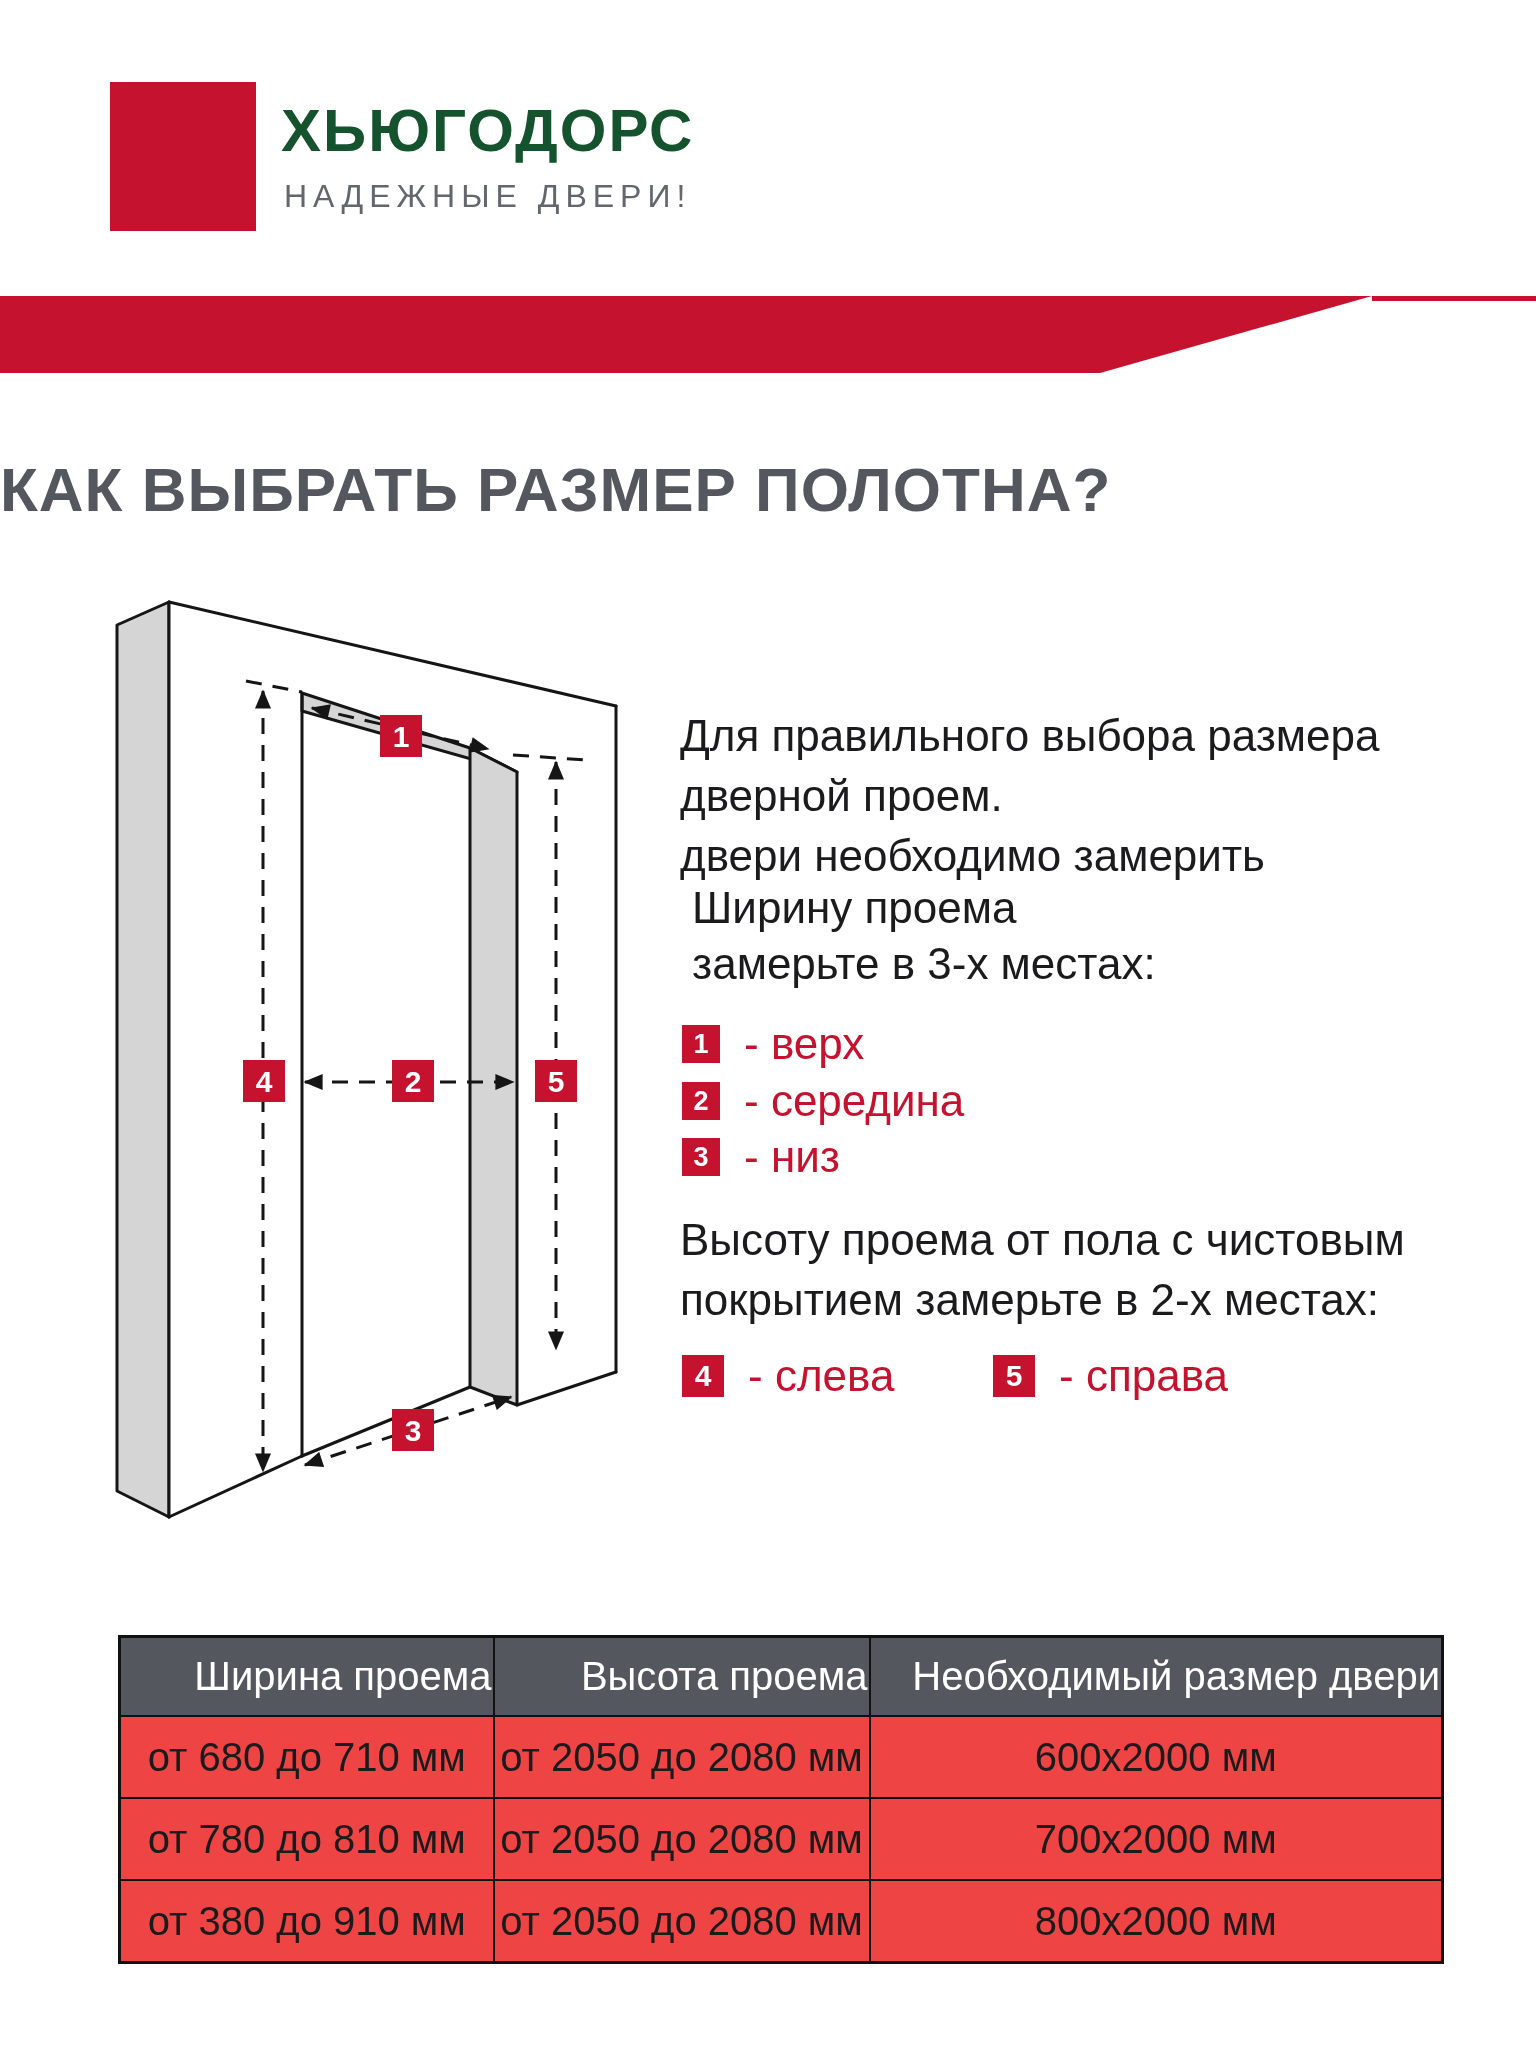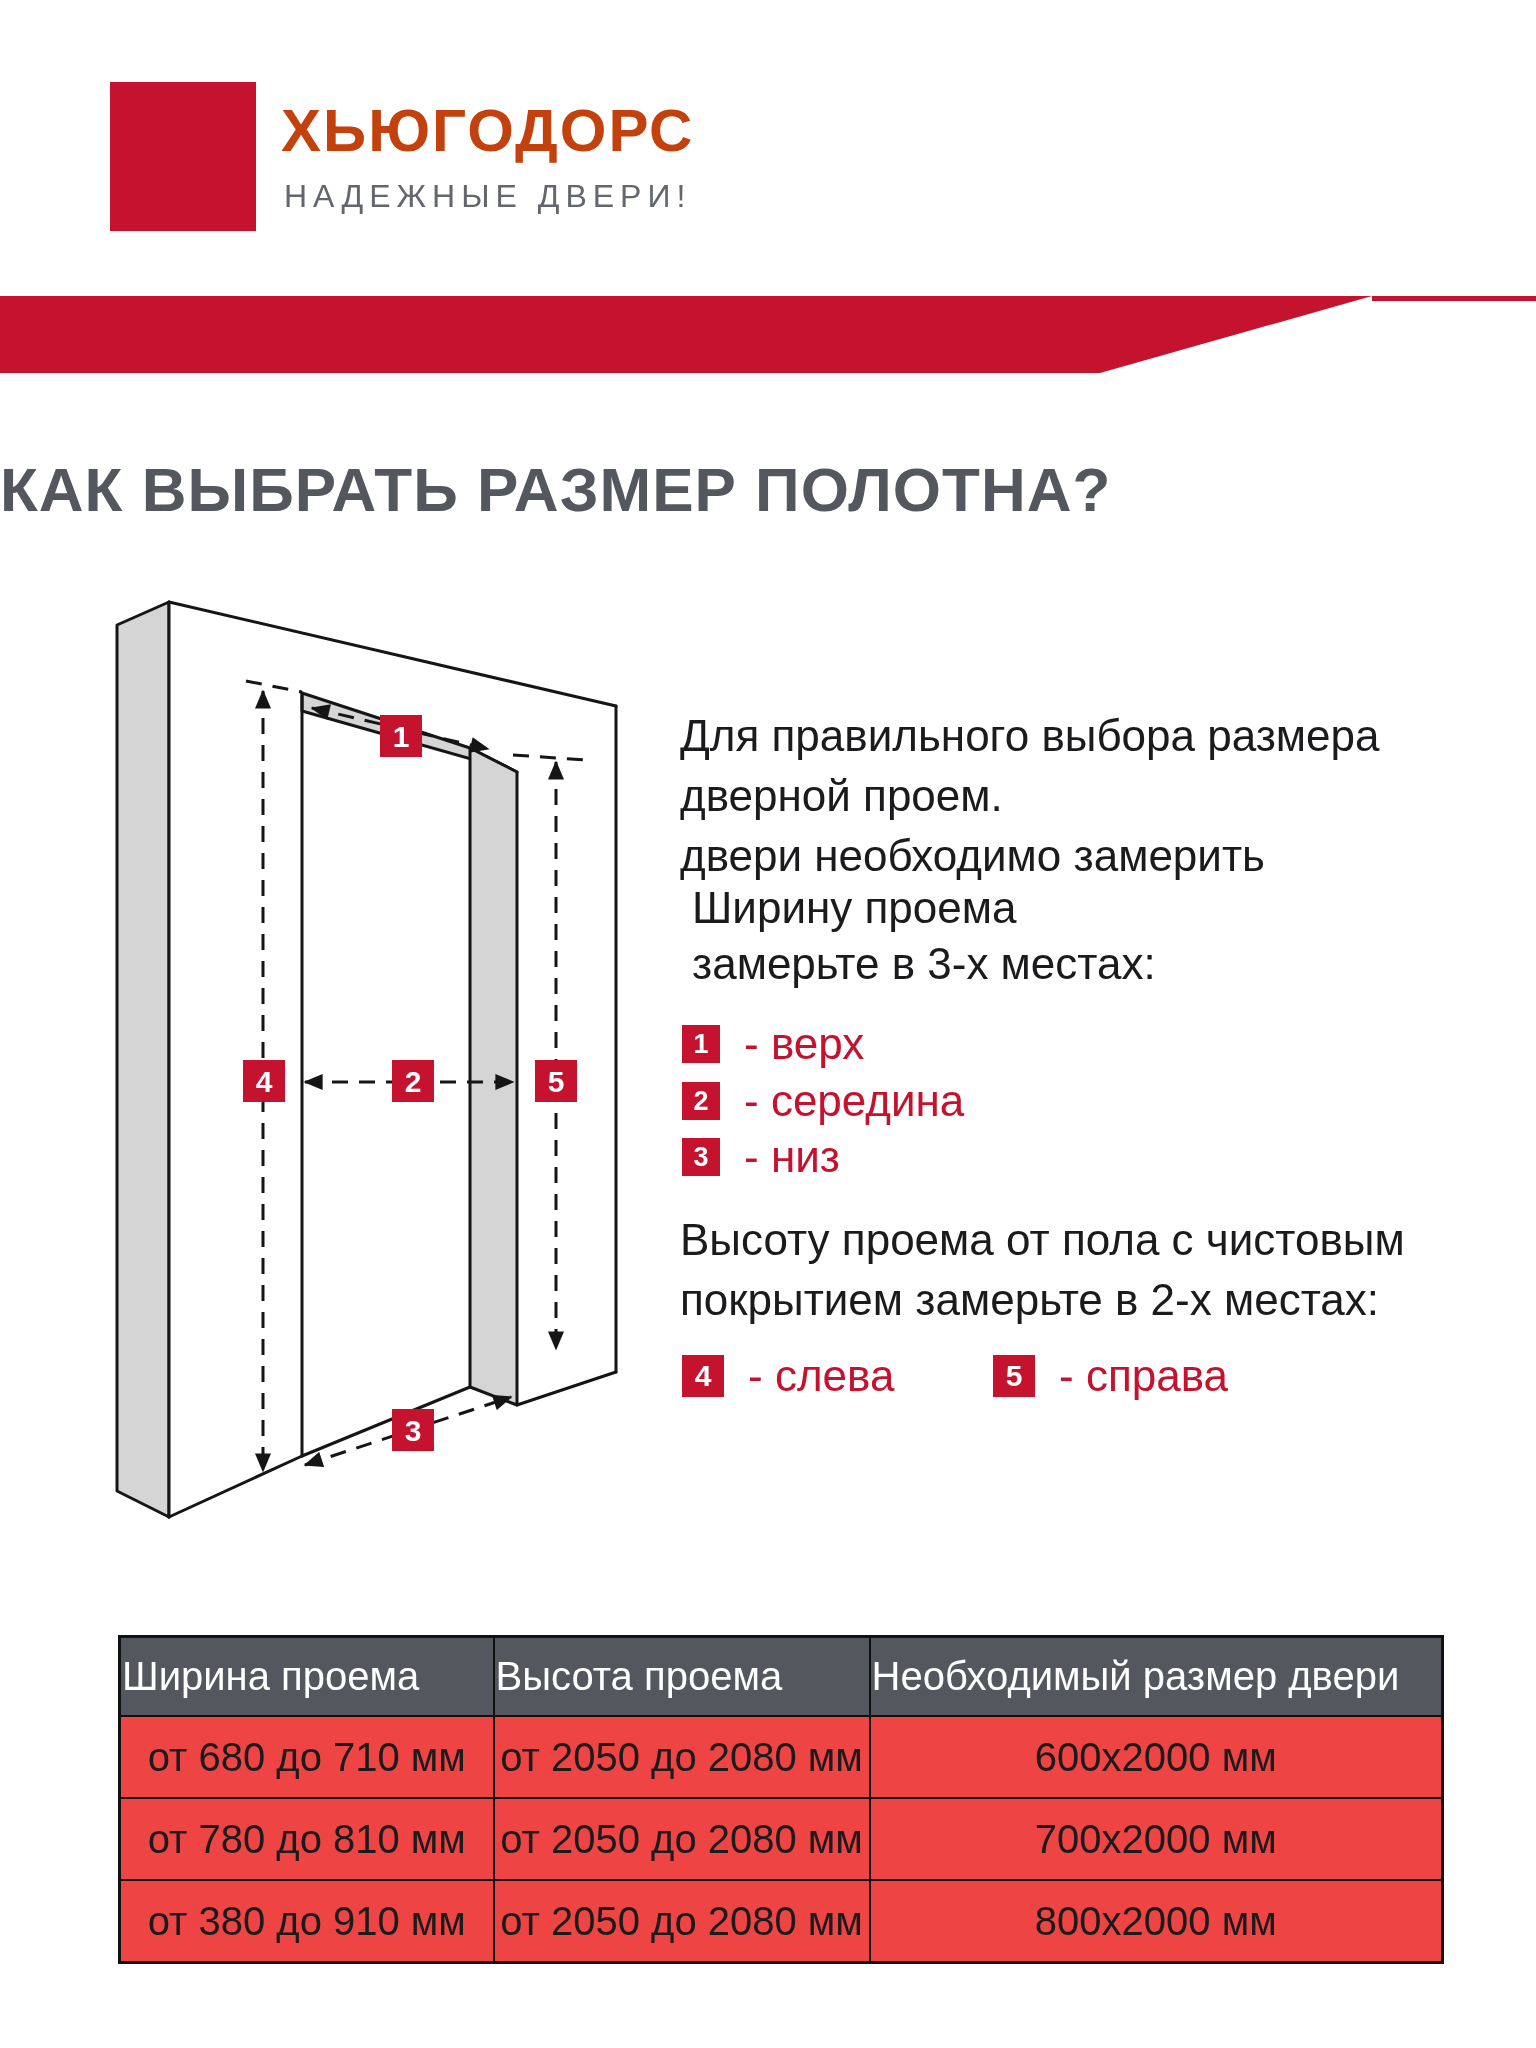--- a/index.html
+++ b/index.html
@@ -4,21 +4,21 @@
 <style>
   html,body{margin:0;padding:0;background:#ffffff;}
   .page{
     position:relative;width:1536px;height:2048px;background:#ffffff;
     font-family:"Liberation Sans",sans-serif;overflow:hidden;
   }
   .abs{position:absolute;}
 
   
   .logo-square{left:110px;top:82px;width:146px;height:149px;background:#C4122F;}
-  .brand-name{left:281px;top:96px;font-size:60px;font-weight:bold;color:#c2410c;letter-spacing:2px;}
+  .brand-name{left:281px;top:96px;font-size:60px;font-weight:bold;color:#14532d;letter-spacing:2px;}
   .brand-tagline{left:284px;top:178px;font-size:32px;color:#63676D;letter-spacing:6px;}
 
   
   .banner{left:0;top:296px;width:1536px;height:80px;}
 
   
   .page-title{left:0;top:454px;width:1536px;text-align:left;font-size:62px;
     font-weight:bold;color:#54575D;letter-spacing:1px;}
 
   
@@ -38,21 +38,21 @@
   .lr5{left:993px;top:1351px;}
   .numbox{width:38px;height:38px;background:#C4122F;color:#ffffff;font-weight:bold;
     font-size:27px;display:flex;align-items:center;justify-content:center;flex:0 0 auto;}
   .numbox.big{width:42px;height:42px;font-size:30px;}
   .legend-label{color:#C4122F;font-size:44px;white-space:nowrap;}
 
   
   .size-table{position:absolute;left:118px;top:1635px;border-collapse:collapse;
     table-layout:fixed;width:1323px;border:3px solid #111111;}
   .size-table th{background:#54575D;color:#ffffff;font-size:40px;font-weight:normal;
-    height:75px;border:2px solid #111111;text-align:left;}
+    height:75px;border:2px solid #111111;text-align:right;}
   .size-table td{background:#ef4444;color:#1B1B1D;font-size:40px;height:78px;
     border:2px solid #111111;text-align:center;}
 </style>
 </head>
 <body>
 
 <div class="page">
 
   <div class="abs logo-square"></div>
   <div class="abs brand-name">ХЬЮГОДОРС</div>

